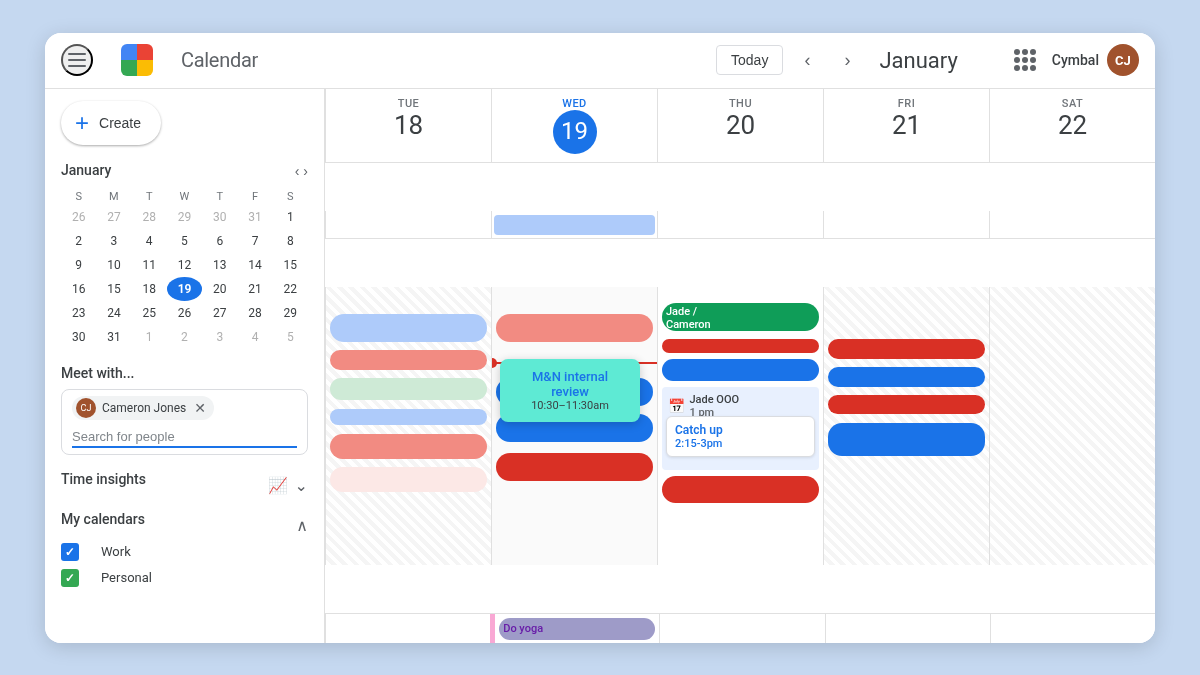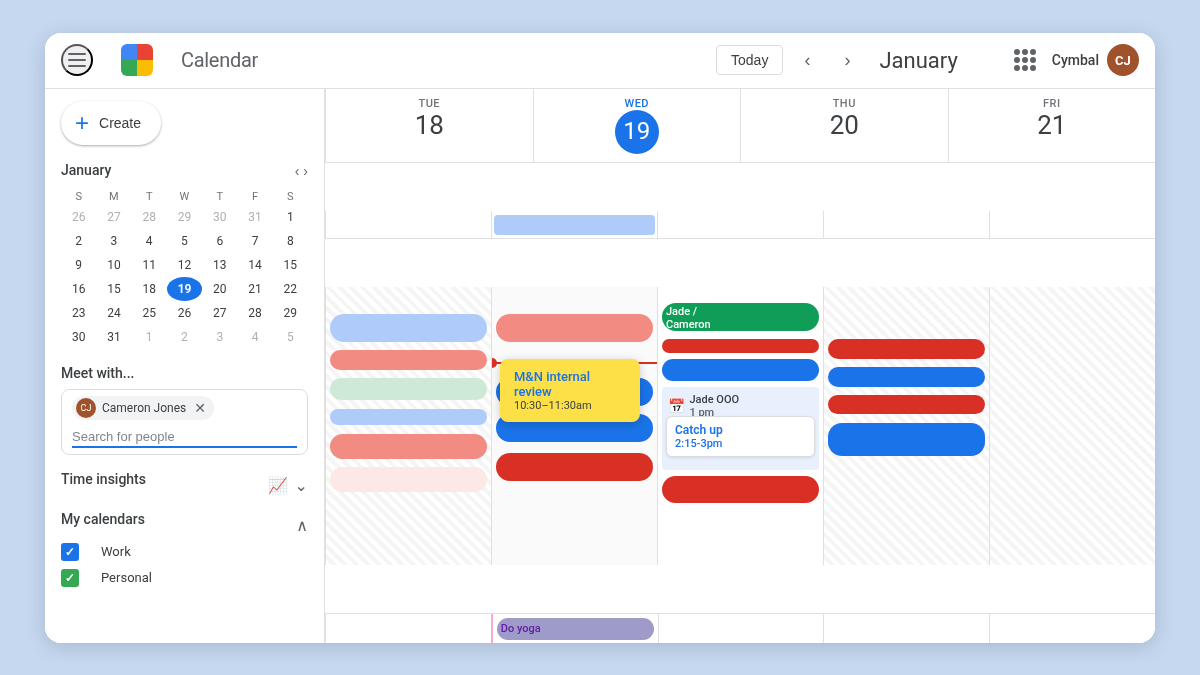--- a/index.html
+++ b/index.html
@@ -287,26 +287,27 @@
     }
     .all-day-event {
       position: absolute; top: 4px; left: 2px; right: 2px;
       height: 20px; border-radius: 4px;
       display: flex; align-items: center; padding: 0 6px;
       font-size: 11px; font-weight: 500;
     }
 
     .popup {
       position: absolute;
-      background: #fde047;
+      background: #5eead4;
       border-radius: 8px;
       box-shadow: 0 2px 10px rgba(0,0,0,0.2);
       padding: 10px 14px;
       z-index: 10;
       width: 130px;
+      text-align: center;
     }
     .popup-title { font-size: 13px; font-weight: 500; color: #1a73e8; }
     .popup-time-range { font-size: 11px; color: #3c4043; }
 
     .red-line {
       position: absolute;
       height: 2px;
       background: #d93025;
       z-index: 5;
     }
@@ -509,20 +510,24 @@
           <div class="day-num today-circle">19</div>
         </div>
         <div class="day-header">
           <div class="day-name">THU</div>
           <div class="day-num">20</div>
         </div>
         <div class="day-header">
           <div class="day-name">FRI</div>
           <div class="day-num">21</div>
         </div>
+        <div class="day-header">
+          <div class="day-name">SAT</div>
+          <div class="day-num">22</div>
+        </div>
       </div>
 
       <div class="all-day-bar">
         <div style="width:0;"></div>
         <div class="all-day-cell"></div>
         <div class="all-day-cell">
           <div class="all-day-event event-light-blue"></div>
         </div>
         <div class="all-day-cell"></div>
         <div class="all-day-cell"></div>
@@ -610,21 +615,21 @@
           <div class="day-col hatched">
           </div>
 
         </div>
       </div>
 
       <div style="position:relative;flex-shrink:0;">
         <div style="display:flex;height:30px;border-top:1px solid #e0e0e0;">
           <div style="width:0;"></div>
           <div style="flex:1;border-left:1px solid #e0e0e0;"></div>
-          <div style="flex:1;border-left:2px solid #f9a8d4;position:relative;text-decoration:underline;">
+          <div style="flex:1;border-left:5px solid #f9a8d4;position:relative;text-decoration:underline;">
             <div class="event event-purple" style="position:absolute;top:4px;left:4px;right:4px;height:22px;display:flex;align-items:center;background:#9e9bc8;">
               <span>Do yoga</span>
             </div>
           </div>
           <div style="flex:1;border-left:1px solid #e0e0e0;"></div>
           <div style="flex:1;border-left:1px solid #e0e0e0;"></div>
           <div style="flex:1;border-left:1px solid #e0e0e0;"></div>
         </div>
       </div>
 

